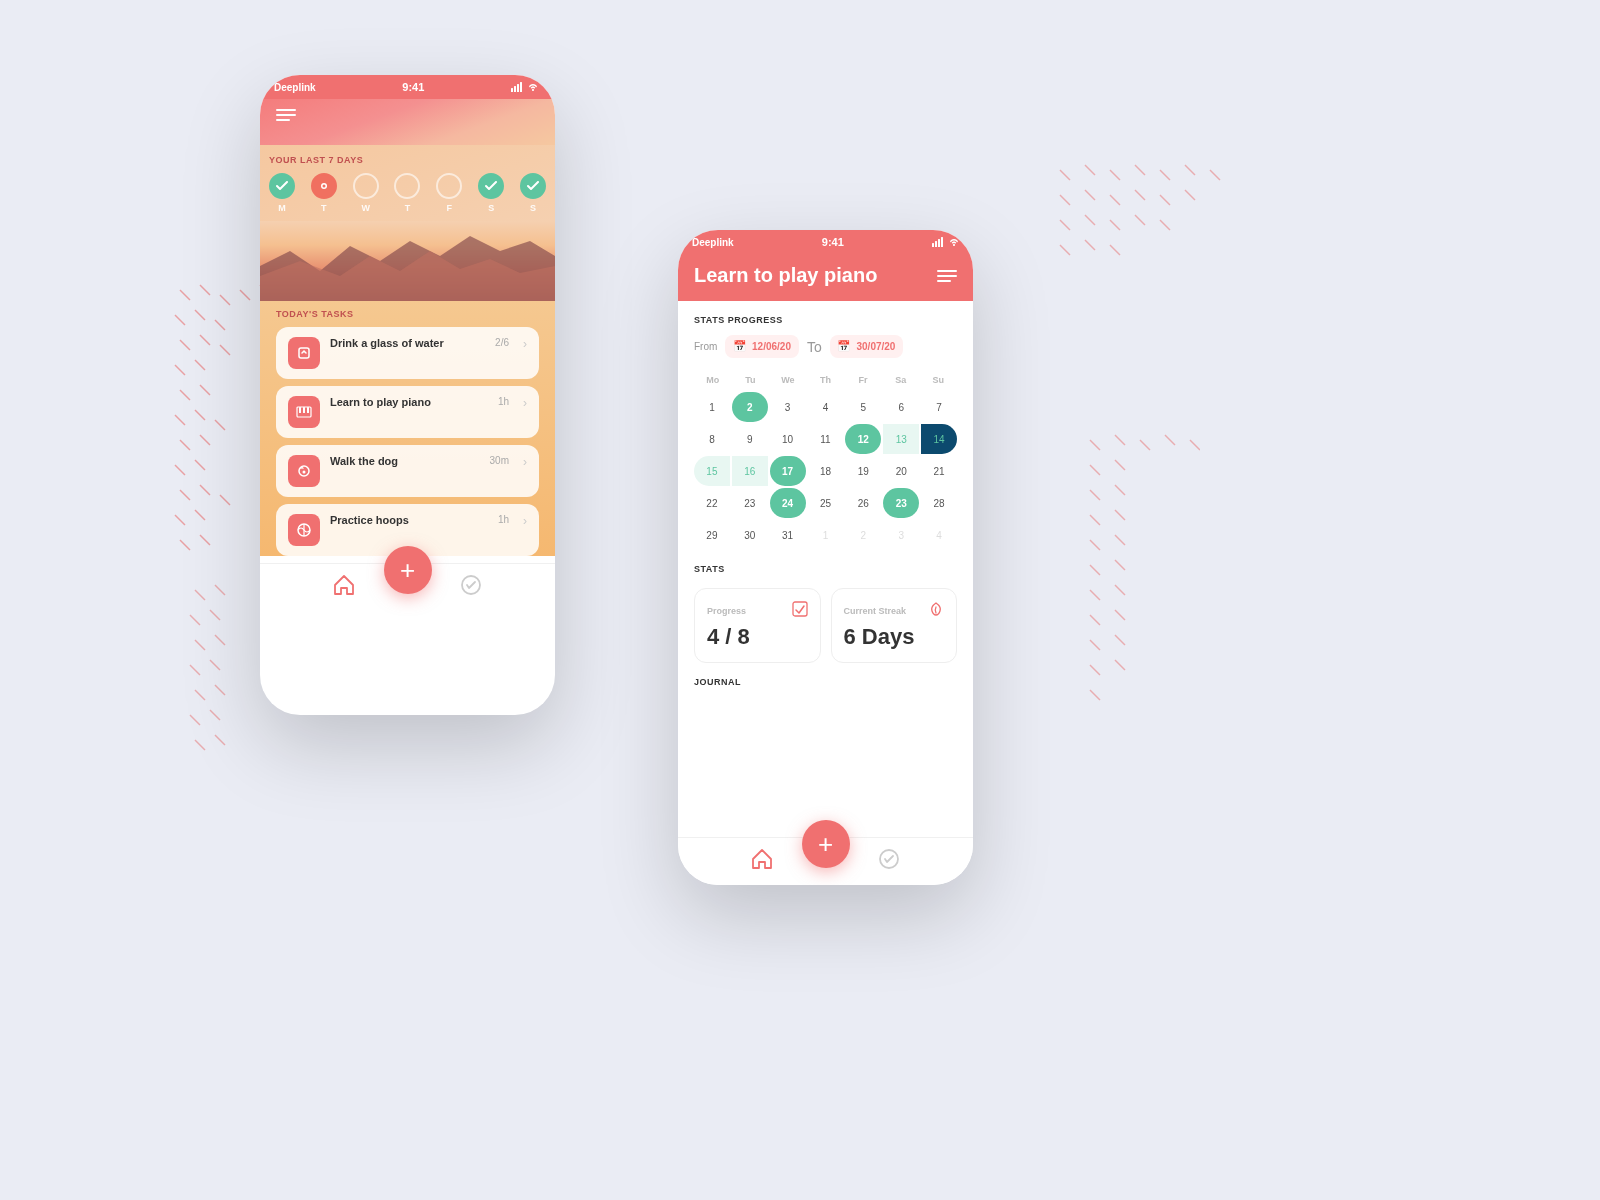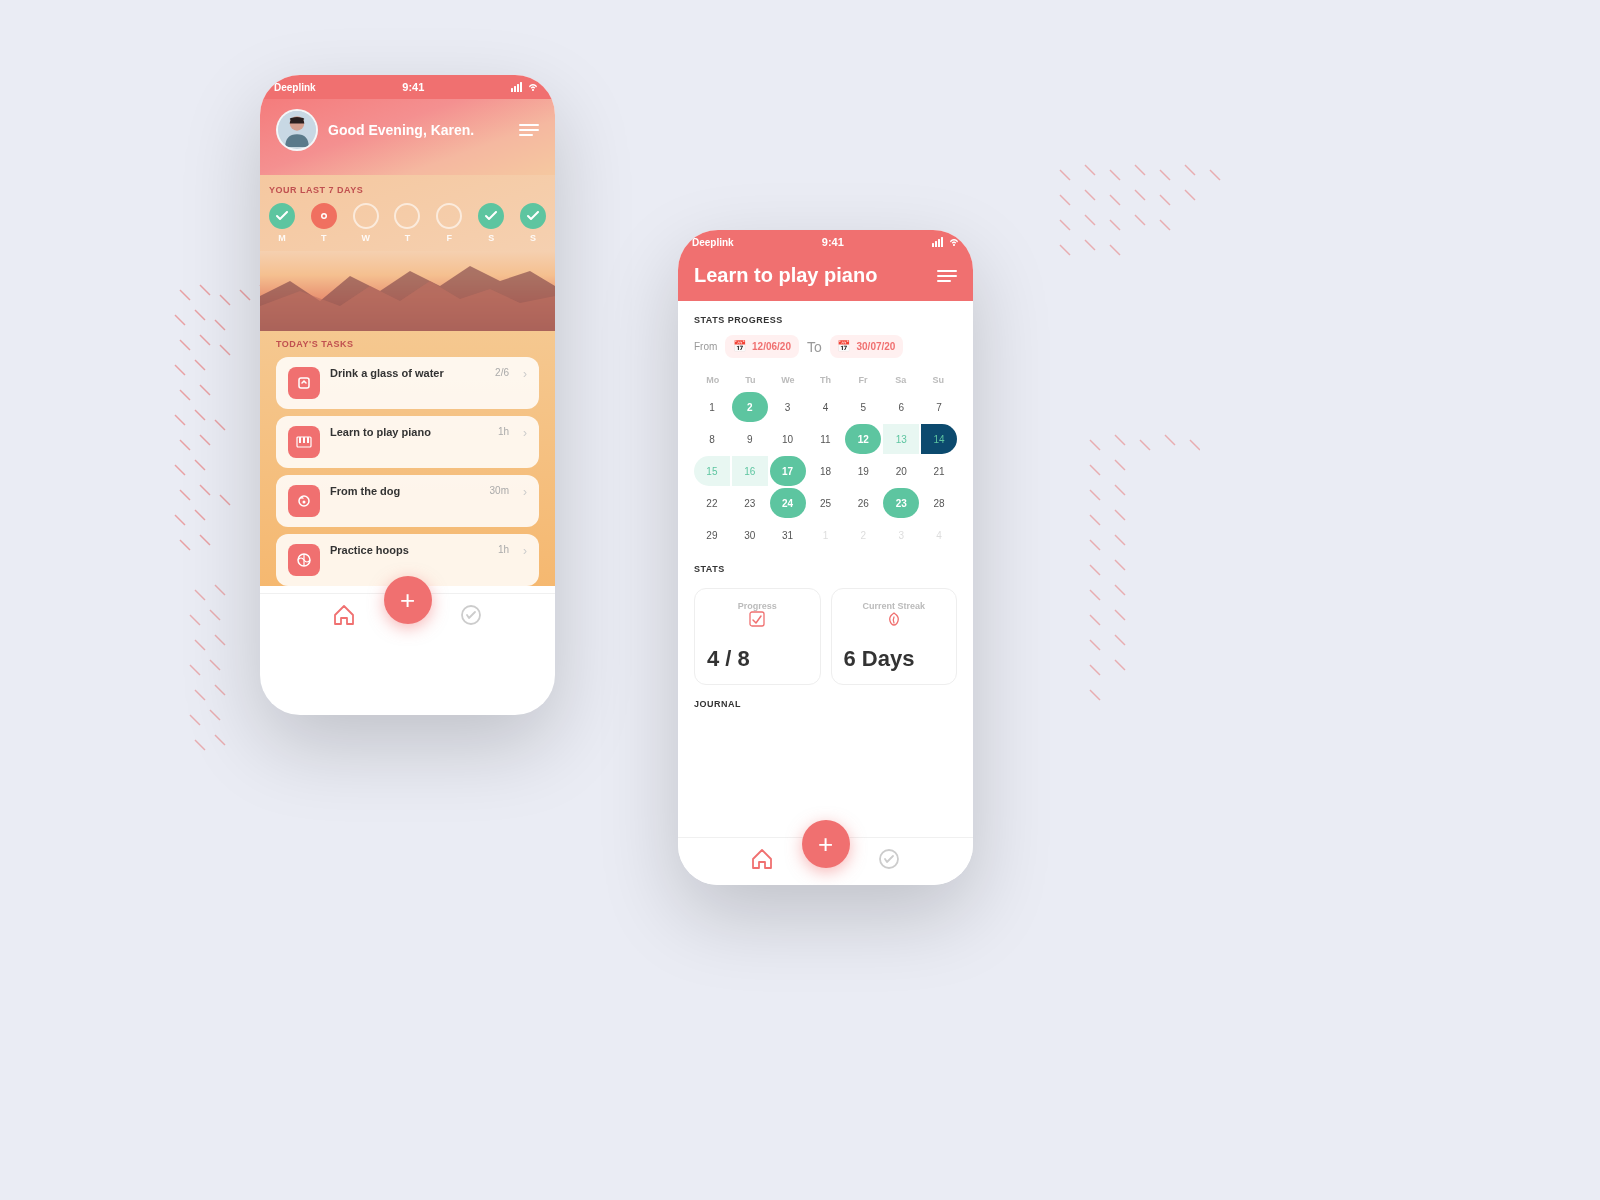--- a/index.html
+++ b/index.html
@@ -354,25 +354,24 @@
     .stat-card {
       flex: 1;
       border: 1px solid #eee;
       border-radius: 12px;
       padding: 12px;
     }
     .stat-card-label {
       font-size: 9px;
       color: #bbb;
       font-weight: 600;
-      margin-bottom: 16px;
+      margin-bottom: 4px;
       display: flex;
       align-items: center;
       justify-content: space-between;
-      flex-direction: column;
     }
     .stat-card-value {
       font-size: 22px;
       font-weight: 700;
       color: #333;
     }
     .stat-icon { font-size: 14px; color: #f07070; }
 
     
     .journal-section {
@@ -505,32 +504,20 @@
       <svg width="10" height="10" viewBox="0 0 10 10">
           <path d="M5 2 C3 2 1.5 3 1 4.5 L2 5.5 C2.3 4.2 3.5 3.5 5 3.5 C6.5 3.5 7.7 4.2 8 5.5 L9 4.5 C8.5 3 7 2 5 2 Z M5 4.5 C4 4.5 3.2 5 2.8 5.8 L3.8 6.8 C4 6.3 4.5 6 5 6 C5.5 6 6 6.3 6.2 6.8 L7.2 5.8 C6.8 5 6 4.5 5 4.5 Z M5 7 C4.4 7 4 7.4 4 8 C4 8.6 4.4 9 5 9 C5.6 9 6 8.6 6 8 C6 7.4 5.6 7 5 7 Z" fill="white"></path>
         </svg>
       <rect width="16" height="9" rx="1.5" fill="none" stroke="white" stroke-width="1" style="display:block">
     </rect>
       </span>
   </div>
 
   <div class="phone1-header">
     <div class="user-row">
-      <div class="user-info">
-        <div class="avatar">
-          <svg width="42" height="42" viewBox="0 0 42 42">
-            <circle cx="21" cy="21" r="21" fill="#c8d8e4"></circle>
-            <circle cx="21" cy="16" r="8" fill="#d4a090"></circle>
-            <path d="M13 16 Q13 9 21 9 Q29 9 29 16" fill="#2a2020"></path>
-            <ellipse cx="21" cy="16" rx="8" ry="2" fill="#2a2020" transform="translate(0,-5)"></ellipse>
-            <path d="M8 42 Q8 28 21 28 Q34 28 34 42" fill="#5a7a8a"></path>
-          </svg>
-        </div>
-        <span class="greeting">Good Evening, Karen.</span>
-      </div>
       <div class="hamburger">
         <span></span>
           <span></span>
           <span style="width:14px"></span>
       </div>
     </div>
   </div>
 
   <div class="last7-section">
     <div class="section-label">YOUR LAST 7 DAYS</div>
@@ -627,21 +614,21 @@
     </div>
 
     <div class="task-card">
       <div class="task-icon">
         <svg width="16" height="16" viewBox="0 0 16 16">
             <circle cx="8" cy="8" r="5" fill="none" stroke="white" stroke-width="1.5"></circle>
             <path d="M5 6 Q5 4 6 4 Q7 4 7 6" fill="none" stroke="white" stroke-width="1.2"></path>
             <circle cx="8" cy="9" r="1.5" fill="white"></circle>
           </svg>
       </div>
-      <span class="task-name">From the dog</span>
+      <span class="task-name">Walk the dog</span>
       <span class="task-time">30m</span>
       <span class="task-chevron">›</span>
     </div>
 
     <div class="task-card">
       <div class="task-icon">
         <svg width="16" height="16" viewBox="0 0 16 16">
             <circle cx="8" cy="8" r="6" fill="none" stroke="white" stroke-width="1.5"></circle>
             <path d="M2 8 Q5 4 8 8 Q11 12 14 8" fill="none" stroke="white" stroke-width="1.2"></path>
             <path d="M8 2 L8 14" fill="none" stroke="white" stroke-width="1.2"></path>

